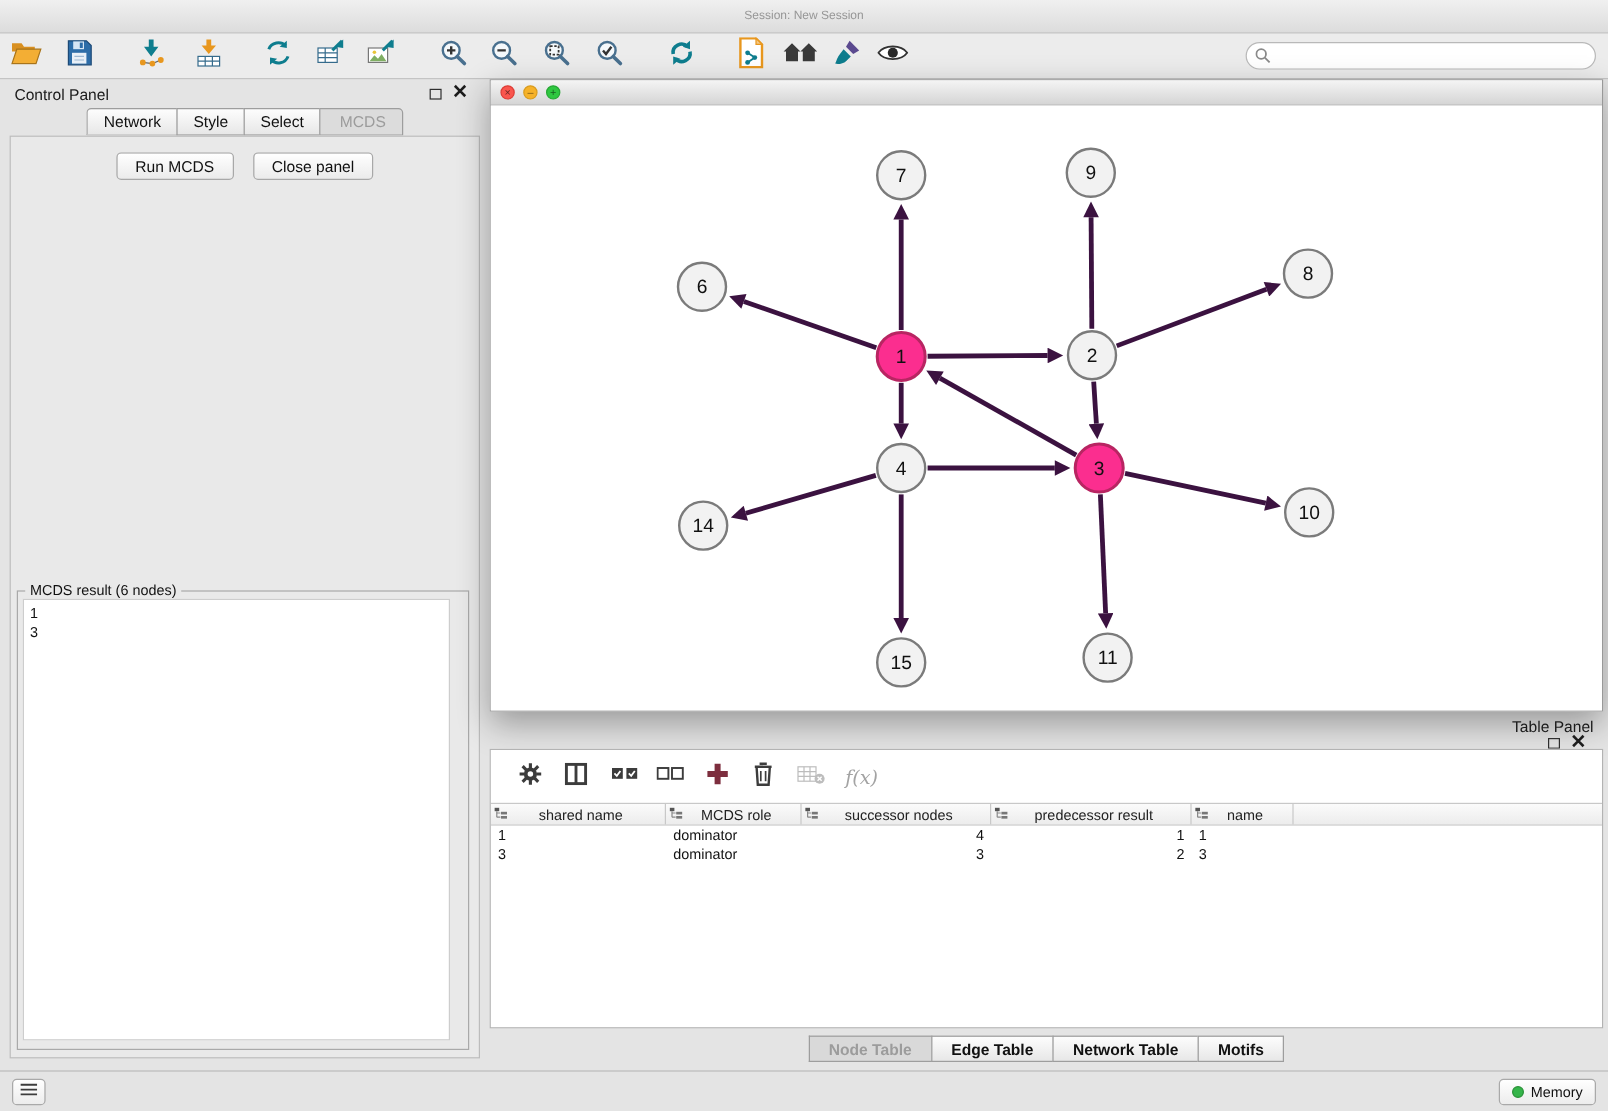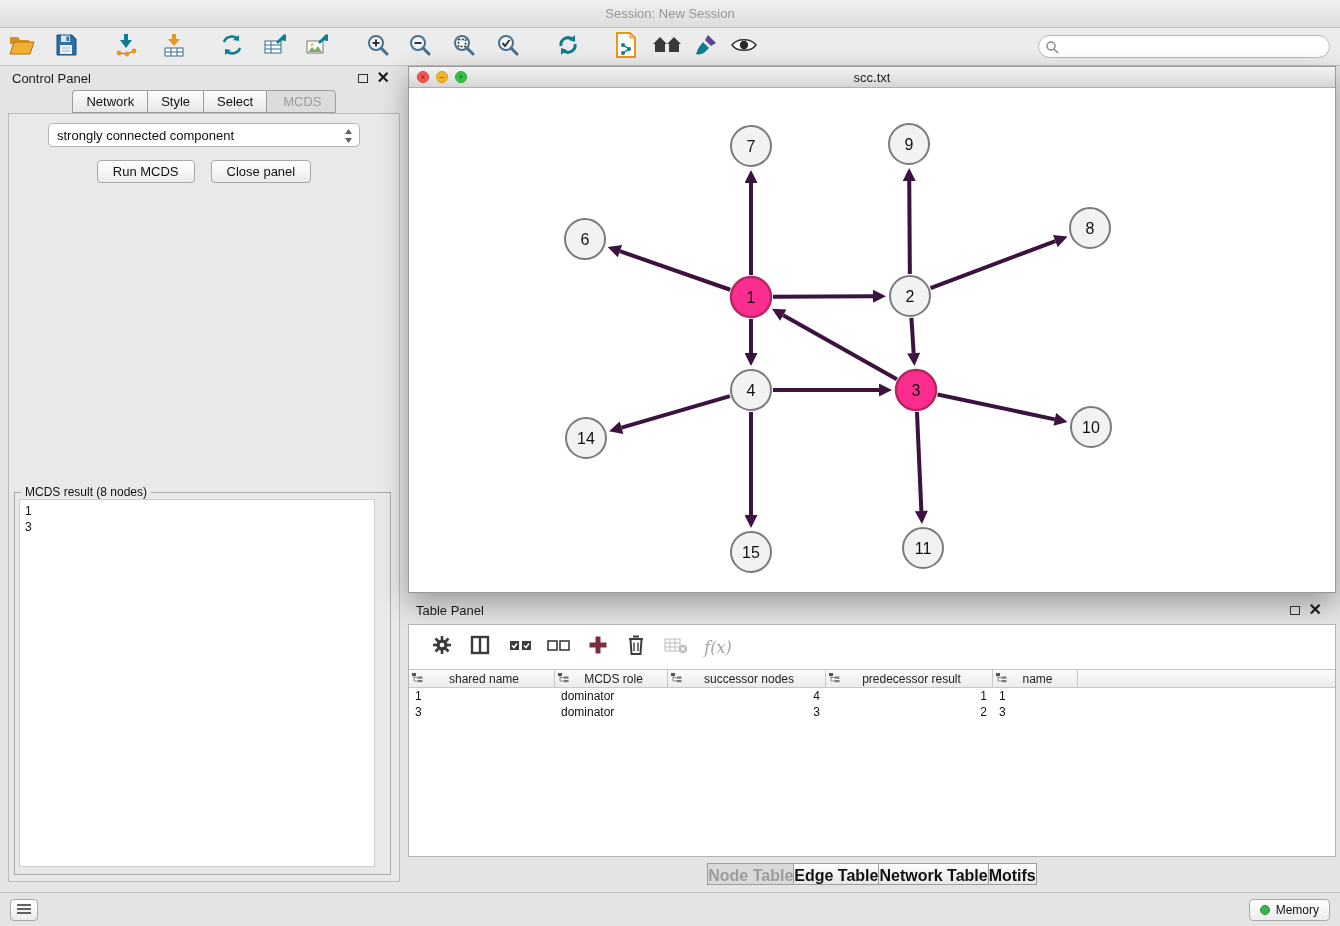--- a/index.html
+++ b/index.html
@@ -2,21 +2,21 @@
 <html><head>
 <meta charset="utf-8">
 <style>
   * { box-sizing: border-box; margin: 0; padding: 0; }
   html, body { width: 1340px; height: 926px; }
   body { font-family: "Liberation Sans", sans-serif; background: #e4e4e4; position: relative; overflow: hidden; }
 
   
   .titlebar { position:absolute; top:0; left:0; right:0; height:28px;
     background:linear-gradient(#f0f0f0,#dcdcdc); border-bottom:1px solid #bdbdbd;
-    color:#969696; font-size:13px; text-align:center; line-height:27px; }
+    color:#969696; font-size:10px; text-align:center; line-height:27px; }
 
   
   .toolbar { position:absolute; top:28px; left:0; right:0; height:38px; background:#ececec;
     border-bottom:1px solid #c4c4c4; display:flex; align-items:center; }
   .tb-btn { height:32px; min-width:28px; display:flex; align-items:center; justify-content:center; }
   .search-wrap { margin-left:auto; margin-right:10px; position:relative; }
   .search-input { width:292px; height:23px; border:1px solid #b9b9b9; border-radius:12px;
     padding:0 8px 0 24px; font-size:12px; background:#fff; outline:none; }
   .search-ic { position:absolute; left:8px; top:5px; }
 
@@ -57,33 +57,33 @@
   .tl.red { background:#f9564e; border:1px solid #de3d36; }
   .tl.yellow { background:#f6b229; border:1px solid #d99c1e; }
   .tl.green { background:#2fc740; border:1px solid #26a834; }
   .net-title { position:absolute; left:0; right:0; text-align:center; font-size:13px; color:#1c1c1c; }
   .net-canvas { position:absolute; top:21px; left:0; right:0; bottom:0; background:#fff; }
   .graph { width:100%; height:100%; display:block; }
   .graph text { font-family:"Liberation Sans",sans-serif; }
 
   
   .table-panel { position:absolute; left:408px; top:598px; width:928px; height:292px; }
-  .tp-titlerow { height:24px; display:flex; align-items:center; padding:0 8px; font-size:13px; color:#1a1a1a; }
+  .tp-titlerow { height:24px; display:flex; align-items:flex-end; padding:0 8px; font-size:13px; color:#1a1a1a;flex-direction:column; }
   .tp-content { position:absolute; top:26px; left:0; right:0; bottom:33px; background:#fff; border:1px solid #b3b3b3; overflow:hidden; }
   .tp-toolbar { height:44px; display:flex; align-items:center; padding-left:10px; background:#fff; }
   .tp-btn { width:34px; height:30px; display:flex; align-items:center; justify-content:center; }
   .fx-label { font-family:"DejaVu Serif", serif; font-style:italic; color:#a3a3a3; font-size:16px; }
   .tbl-head { display:flex; border-top:1px solid #c8c8c8; border-bottom:1px solid #c8c8c8;
     background:linear-gradient(#fbfbfb,#ececec); height:19px; }
   .th { display:flex; align-items:center; border-right:1px solid #c8c8c8; font-size:12px; padding:0 3px; color:#222; }
   .th-label { flex:1; text-align:center; padding-right:6px; }
   .tbl-row { display:flex; font-size:12px; height:16px; color:#111; }
   .td { line-height:16px; overflow:hidden; white-space:nowrap; padding:0 6px; }
   .tp-footer { position:absolute; bottom:5px; left:0; right:0; display:flex; justify-content:center; height:22px; }
-  .ft-tab { font-size:16px; font-weight:bold; padding:3px 0; border:1px solid #9d9d9d; border-right:none;
+  .ft-tab { font-size:13px; font-weight:bold; padding:3px 16px; border:1px solid #9d9d9d; border-right:none;
     background:linear-gradient(#fdfdfd,#e7e7e7); color:#111; cursor:default; }
   .ft-tab:last-child { border-right:1px solid #9d9d9d; }
   .ft-tab.active { background:#d9d9d9; color:#9c9c9c; }
 
   
   .statusbar { position:absolute; left:0; bottom:0; width:100%; height:34px; background:#e4e4e4;
     border-top:1px solid #bcbcbc; display:flex; align-items:center; padding:16px 10px; }
   .list-btn { width:28px; height:22px; border:1px solid #a9a9a9; border-radius:4px;
     background:linear-gradient(#fff,#ececec); display:flex; align-items:center; justify-content:center; }
   .memory-btn { margin-left:auto; height:22px; border:1px solid #a9a9a9; border-radius:4px;
@@ -245,44 +245,36 @@
       <span class="close-ic">✕</span>
     </span>
   </div>
   <div class="cp-tabs">
       <div class="cp-tab">Network</div>
       <div class="cp-tab">Style</div>
       <div class="cp-tab">Select</div>
       <div class="cp-tab active">MCDS</div>
     </div>
   <div class="cp-body">
-    <div class="dropdown">
-      <span>strongly connected component</span>
-      <span class="dd-stepper"><svg width="9" height="16" viewBox="0 0 9 16">
-            <path d="M4.5 1 L8 6 H1 z" fill="#616161"></path>
-            <path d="M4.5 15 L1 10 H8 z" fill="#616161"></path>
-          </svg></span>
-    </div>
     <div class="btn-row">
       <button class="push-btn">Run MCDS</button>
       <button class="push-btn">Close panel</button>
     </div>
     <div class="result-group">
-      <span class="result-title">MCDS result (8 nodes)</span>
+      <span class="result-title">MCDS result (6 nodes)</span>
       <div class="result-list">
           <div class="result-item">1</div>
           <div class="result-item">3</div>
         </div>
     </div>
   </div>
 </div>
 
 <div class="net-window">
   <div class="net-titlebar">
-    <span class="net-title">scc.txt</span>
     <span class="traffic">
       <span class="tl red">×</span>
       <span class="tl yellow">–</span>
       <span class="tl green">+</span>
     </span>
   </div>
   <div class="net-canvas">
     <svg class="graph" viewBox="0 0 926 504" width="926" height="504">
       <defs>
         <marker id="arrowhead" viewBox="0 0 10 10" refX="0" refY="5" markerUnits="userSpaceOnUse" markerWidth="15" markerHeight="13" orient="auto">

